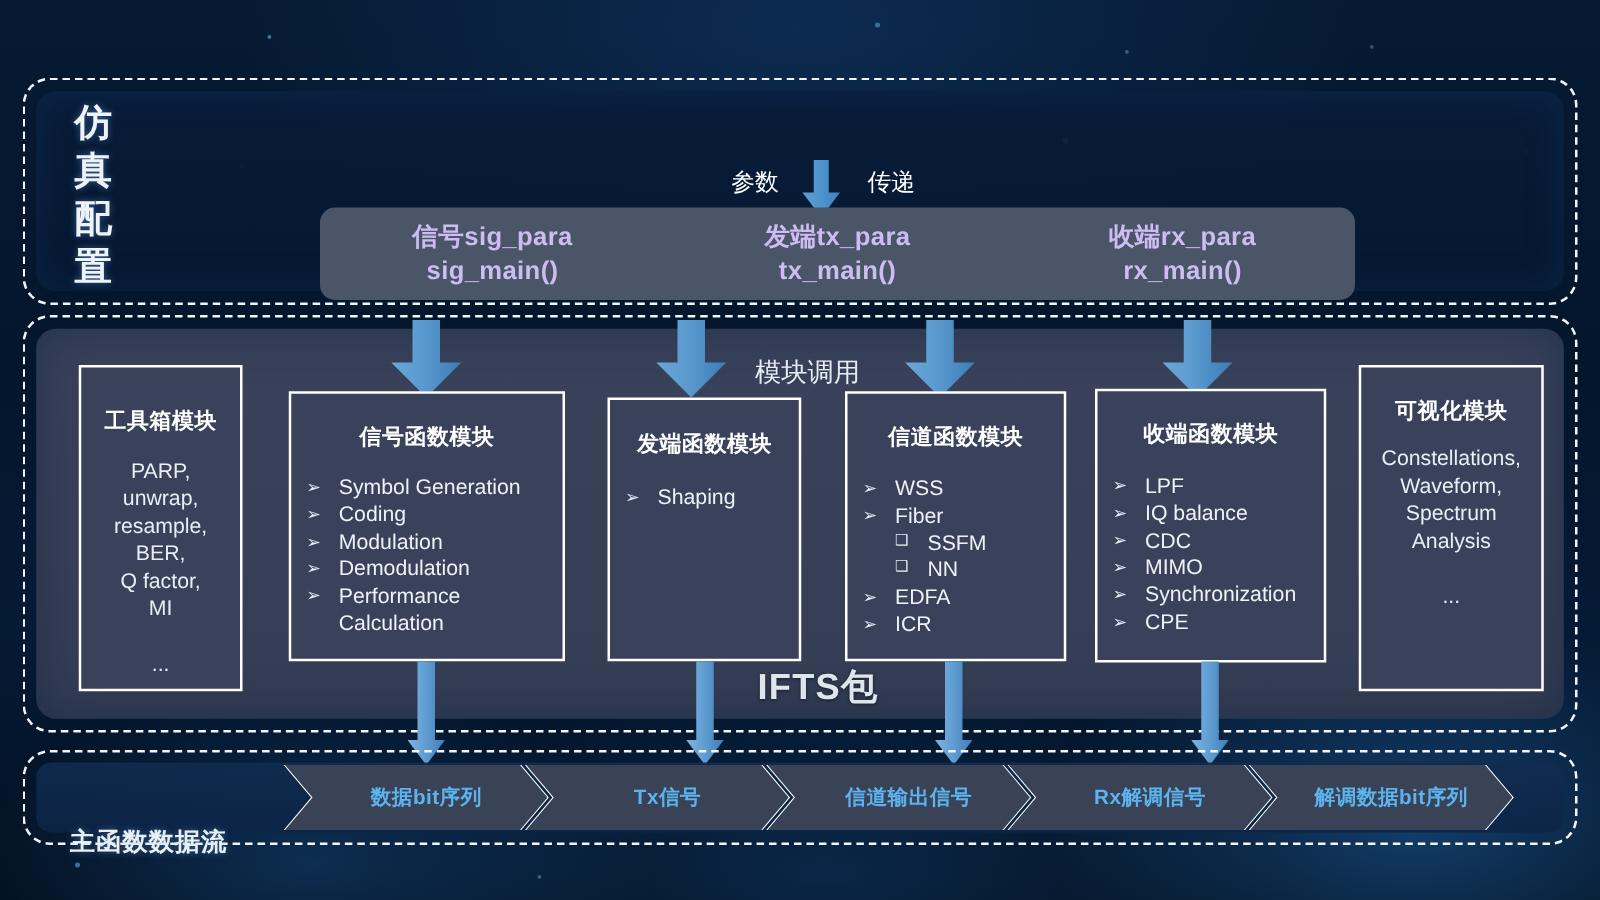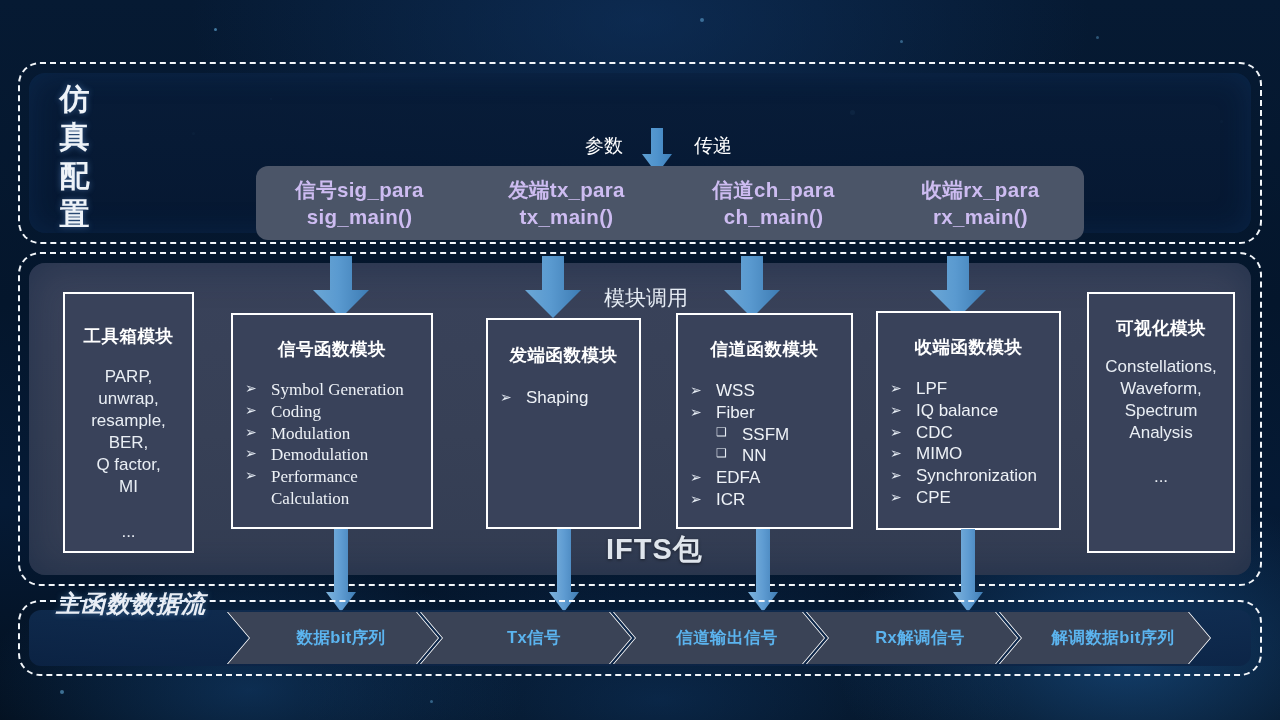--- a/index.html
+++ b/index.html
@@ -166,46 +166,45 @@
     color: #e7edf5;
     font-size: 14px;
     line-height: 1.45;
   }
   .mod-list li.sub { padding-left: 26px; }
   .mod-list li.sub .bullet { font-size: 12px; }
   .mod-list li .cont { padding-left: 26px; }
 
   
   #box-toolbox  { left: 63px;  top: 292px; width: 131px; height: 261px; }
-  #box-signal   { left: 231px; top: 313px; width: 202px; height: 216px; font-family: Liberation Serif, serif; }
+  #box-signal   { left: 231px; top: 313px; width: 221px; height: 216px; }
   #box-tx       { left: 486px; top: 318px; width: 155px; height: 211px; }
   #box-ch       { left: 676px; top: 313px; width: 177px; height: 216px; }
   #box-rx       { left: 876px; top: 311px; width: 185px; height: 219px; }
   #box-vis      { left: 1087px;top: 292px; width: 148px; height: 261px; }
 
   
   #flow-panel {
     position: absolute;
     left: 18px; top: 600px; width: 1244px; height: 76px;
   }
   #flow-inner {
     position: absolute;
     left: 9px; top: 8px; right: 9px; bottom: 8px;
     border-radius: 12px;
     background: linear-gradient(180deg, rgba(16,44,80,0.88), rgba(12,36,70,0.88));
   }
   #flow-title {
     position: absolute;
-    left: 56px; top: 588px;
+    left: 56px; top: 660px;
     color: #e9eef5;
-    font-size: 24px;
+    font-size: 20px;
     font-weight: bold;
     letter-spacing: 1px;
     text-shadow: 0 0 6px rgba(120,190,255,0.4);
-    font-style: italic;
   }
   .chev {
     position: absolute;
     top: 612px;
     height: 52px;
     background: #3a4356;
     display: flex;
     align-items: center;
     justify-content: center;
     color: #5bb4ef;
@@ -274,24 +273,20 @@
   <div id="para-row">
     <div class="para-cell">
       <span>信号sig_para</span>
       <span>sig_main()</span>
     </div>
     <div class="para-cell">
       <span>发端tx_para</span>
       <span>tx_main()</span>
     </div>
     <div class="para-cell">
-      <span>信道ch_para</span>
-      <span>ch_main()</span>
-    </div>
-    <div class="para-cell">
       <span>收端rx_para</span>
       <span>rx_main()</span>
     </div>
   </div>
 
   <div class="dashed-frame" id="modules-panel">
     <div id="modules-inner"></div>
   </div>
 
   <svg class="v-arrow" style="left:313px;top:256px;width:56px;height:62px" viewBox="0 0 56 62">

